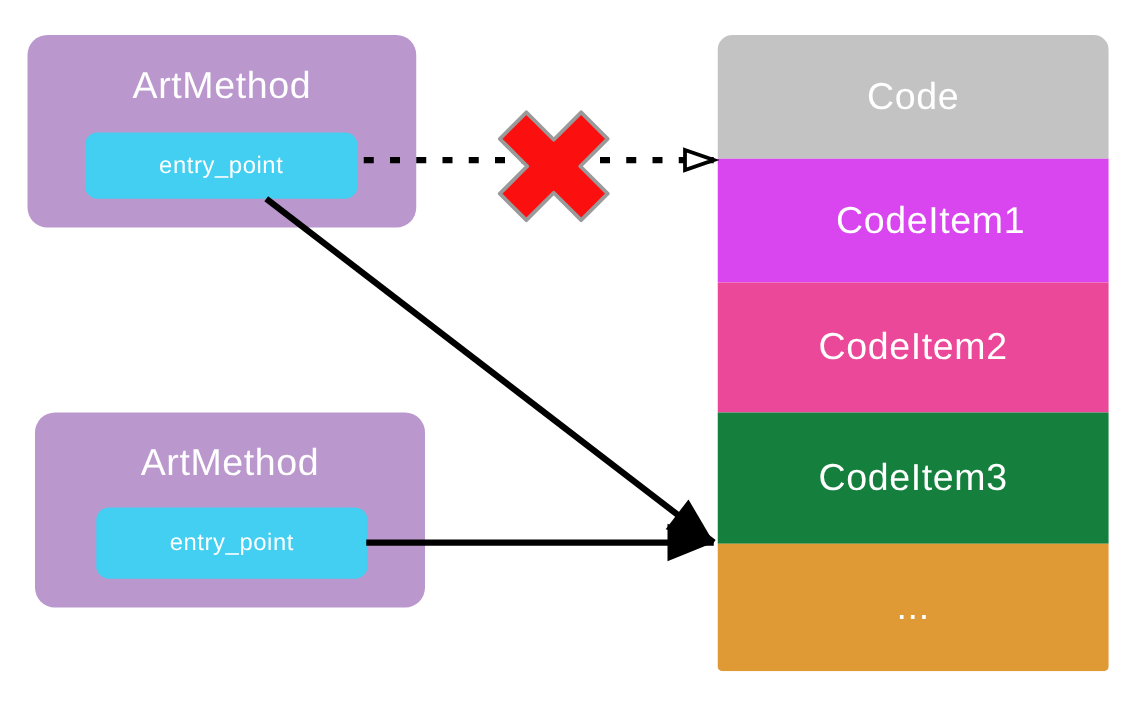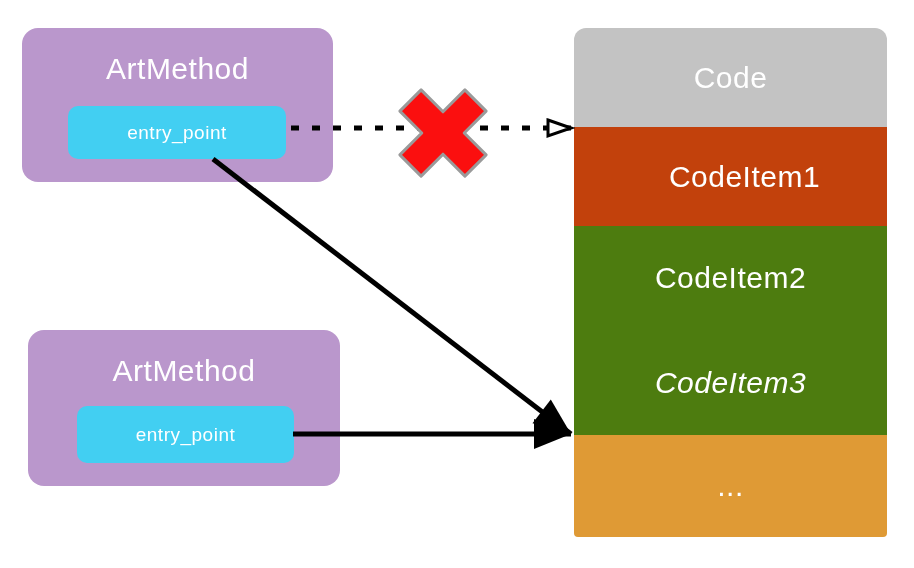--- a/index.html
+++ b/index.html
@@ -88,27 +88,27 @@
 
   <div class="art-method am2" style="background-color: rgb(186, 151, 204);">
     <div class="am-title" style="color: rgb(255, 255, 255);">ArtMethod</div>
     <div class="entry-point ep2" style="background-color: rgb(66, 207, 242); color: rgb(255, 255, 255);">entry_point</div>
   </div>
 
   <div class="code-column">
     <div class="code-segment seg0" style="background-color: rgb(195, 195, 195);">
       <span>Code</span>
     </div>
-    <div class="code-segment seg1" style="background-color: #c2410c; padding-left: 28px;">
+    <div class="code-segment seg1" style="background-color: #d946ef; padding-left: 28px;">
       <span>CodeItem1</span>
     </div>
-    <div class="code-segment seg2" style="background-color: #4d7c0f;">
+    <div class="code-segment seg2" style="background-color: #ec4899;">
       <span>CodeItem2</span>
     </div>
-    <div class="code-segment seg3" style="background-color: #4d7c0f; font-style: italic;">
+    <div class="code-segment seg3" style="background-color: #15803d;">
       <span>CodeItem3</span>
     </div>
     <div class="code-segment seg4" style="background-color: rgb(223, 154, 53);">
       <span>...</span>
     </div>
   </div>
 
   <svg class="arrow-layer" viewBox="0 0 914 568" xmlns="http://www.w3.org/2000/svg">
     <defs>
       <marker id="solidHead" markerUnits="userSpaceOnUse" markerWidth="42" markerHeight="34" refX="39" refY="17" orient="auto">

